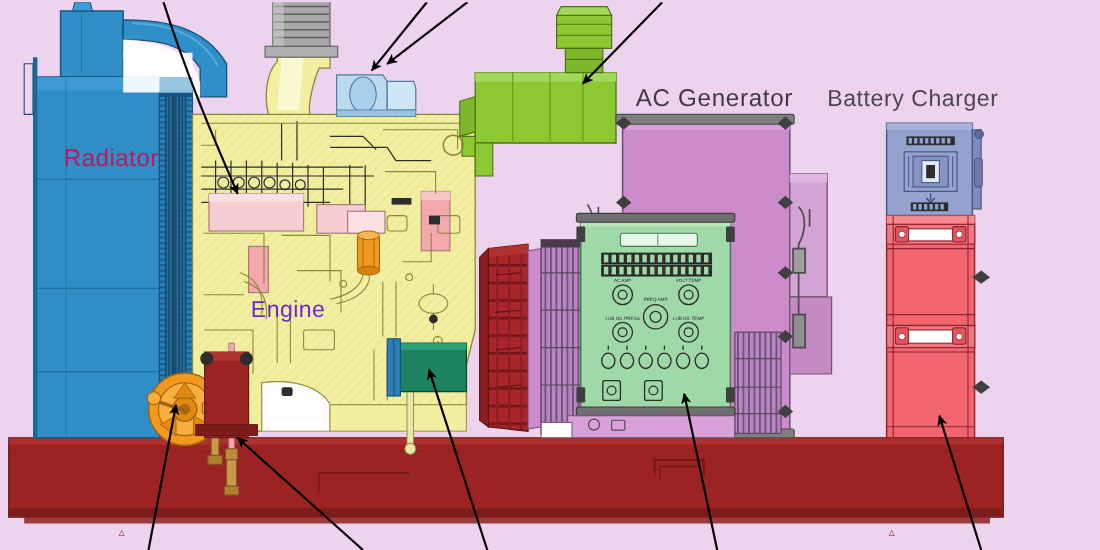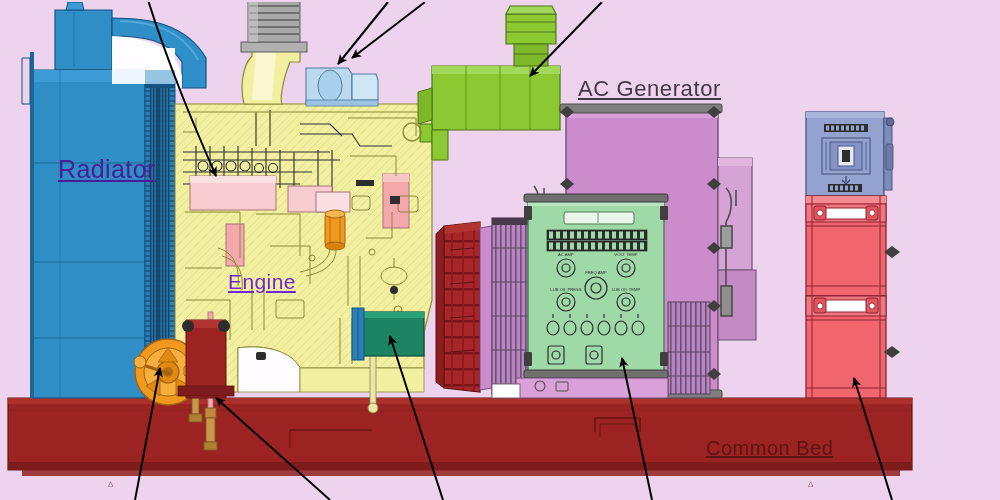--- a/index.html
+++ b/index.html
@@ -19,28 +19,26 @@
   #stage svg {
     position: absolute;
     left: 0;
     top: 0;
   }
   .lbl {
     position: absolute;
     white-space: nowrap;
     pointer-events: none;
     font-family: "Liberation Sans", sans-serif;
-    text-decoration: underline;
   }
   #lbl-radiator {
     left: 58px; top: 131px;
-    font-size: 25px;
-    color: #4c1d95;
+    font-size: 22px;
+    color: #be185d;
     letter-spacing: 0.4px;
-    margin-top: 24px;
   }
   #lbl-engine {
     left: 228px; top: 270px;
     font-size: 21px;
     color: #6d28d9;
     letter-spacing: 0.4px;
   }
   #lbl-acgen {
     left: 578px; top: 76px;
     font-size: 22px;
@@ -547,16 +545,16 @@
 
     <rect x="0" y="0" width="1000" height="2" fill="#eed3ee"></rect>
   </svg>
 
   <div class="lbl" id="lbl-radiator">Radiator</div>
 
   <div class="lbl" id="lbl-engine">Engine</div>
 
   <div class="lbl" id="lbl-acgen">AC Generator</div>
 
-
-  <div class="lbl" id="lbl-commonbed">Common Bed</div>
+  <div class="lbl" id="lbl-battchg">Battery Charger</div>
+
 
 </div>
 
 </body></html>

